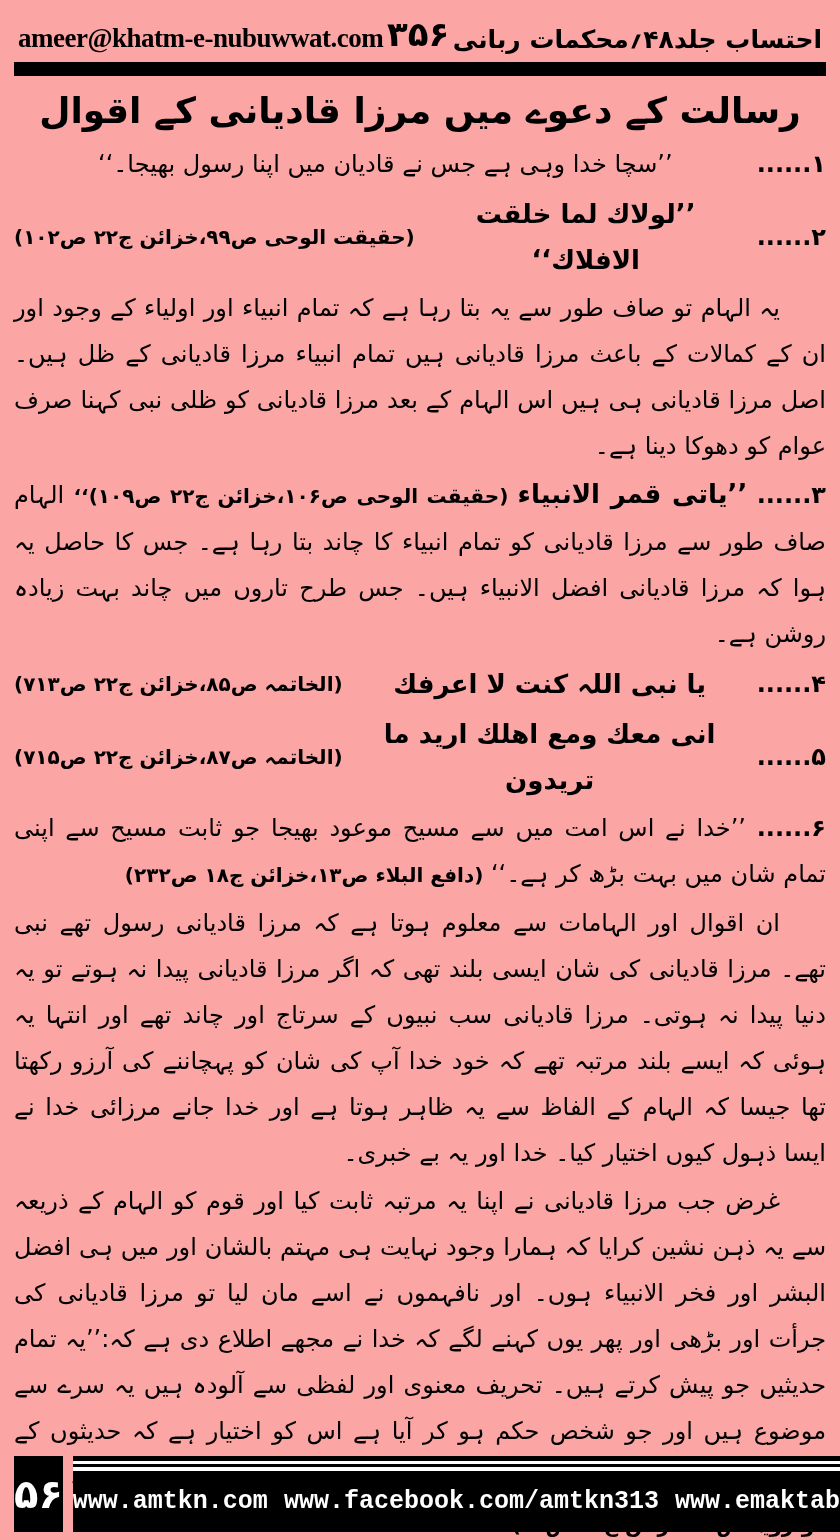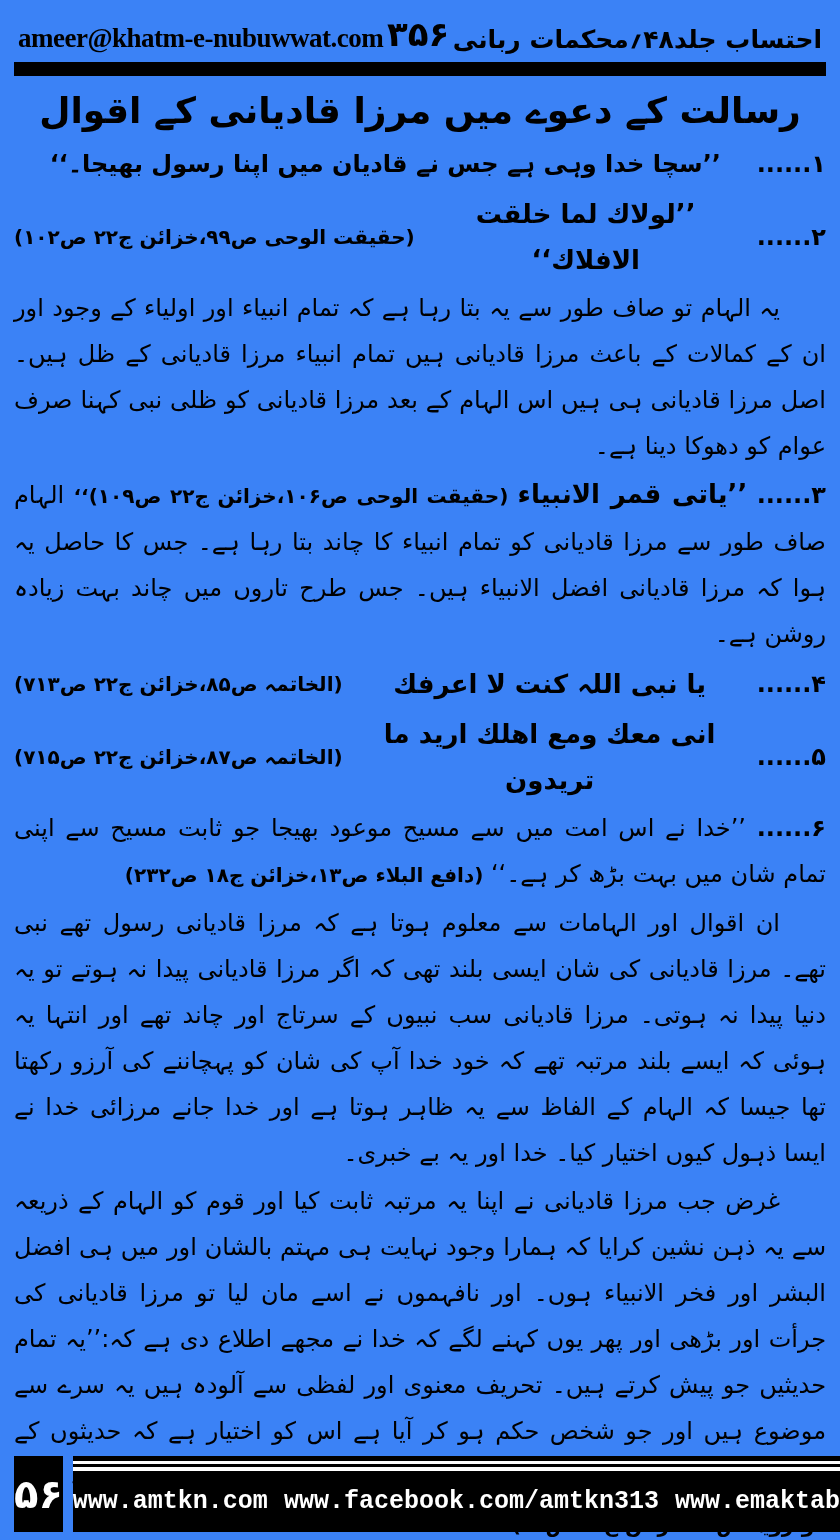--- a/index.html
+++ b/index.html
@@ -1,35 +1,35 @@
 <!DOCTYPE html>
 <html lang="ur"><head>
 <meta charset="utf-8">
 <style>
   html,body{margin:0;padding:0;background:#888;}
   .page{
-    width:840px;height:1540px;margin:0 auto;background:#3b82f6;color:#000;
+    width:840px;height:1540px;margin:0 auto;background:#fca5a5;color:#000;
     box-sizing:border-box;padding:8px 14px 6px;position:relative;overflow:hidden;
     font-family:"DejaVu Sans",sans-serif;
   }
   
   .header{display:flex;justify-content:space-between;align-items:flex-end;padding:6px 4px 0;}
   .email{font-family:"Liberation Serif",serif;font-weight:bold;font-size:27px;letter-spacing:-0.5px;}
   .pagenum-top{font-size:34px;font-weight:bold;direction:rtl;}
   .booktitle{font-size:25px;font-weight:bold;direction:rtl;}
   .rule{height:14px;background:#000;margin-top:8px;}
   
   .title{direction:rtl;text-align:center;font-size:36px;font-weight:bold;margin:14px 0 8px;}
   
   .content{direction:rtl;font-size:24px;line-height:46px;text-align:justify;}
   .para{margin:2px 0;}
   .ind{text-indent:46px;}
   .item-row{display:flex;align-items:center;margin:2px 0;min-height:50px;}
   .num{font-weight:bold;white-space:nowrap;}
-  .q-center{flex:1;text-align:center;font-weight:bold;padding:0 14px;}
+  .q-center{flex:1;text-align:center;font-weight:normal;padding:0 14px;}
   .arabic{font-weight:bold;font-size:26px;}
   .ref{font-size:20px;font-weight:bold;white-space:nowrap;}
   .ref-inline{font-size:20px;font-weight:bold;}
   .ref-line{direction:rtl;text-align:left;font-size:20px;font-weight:bold;line-height:38px;margin:0 0 2px;}
   
   .footer{position:absolute;left:14px;right:14px;bottom:8px;height:76px;display:flex;gap:10px;}
   .pagebox{width:86px;background:#000;color:#fff;display:flex;align-items:center;justify-content:center;
            font-size:40px;font-weight:bold;direction:rtl;}
   .fright{flex:1;display:flex;flex-direction:column;}
   .stripe-a{height:5px;background:#000;}

